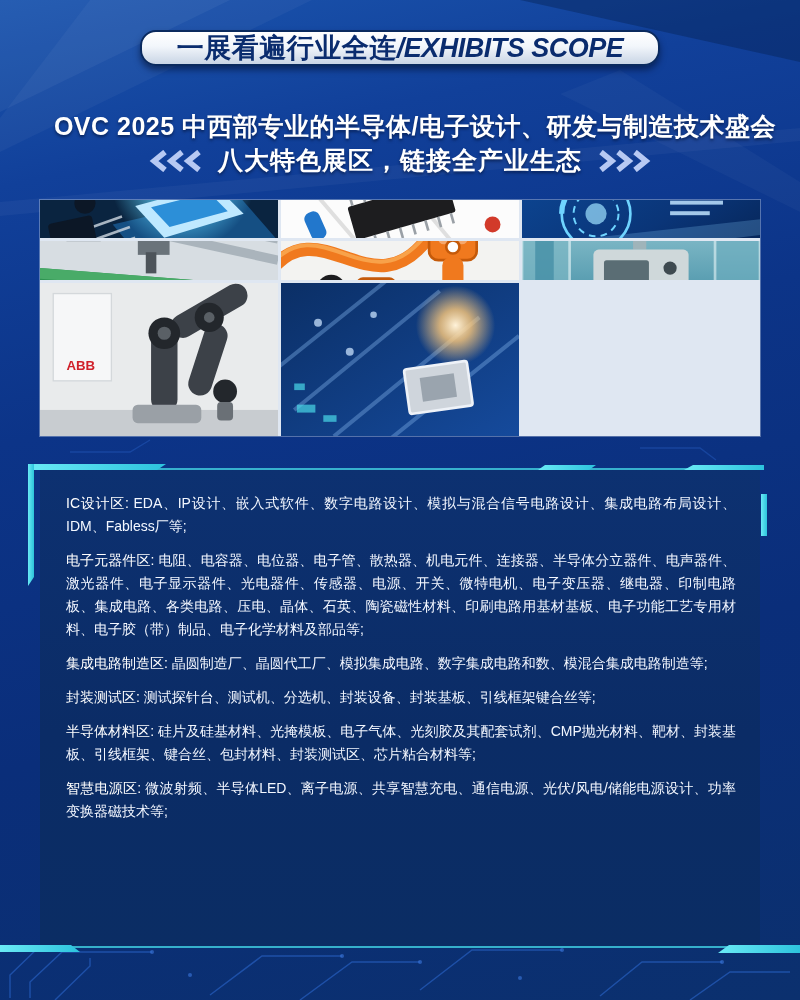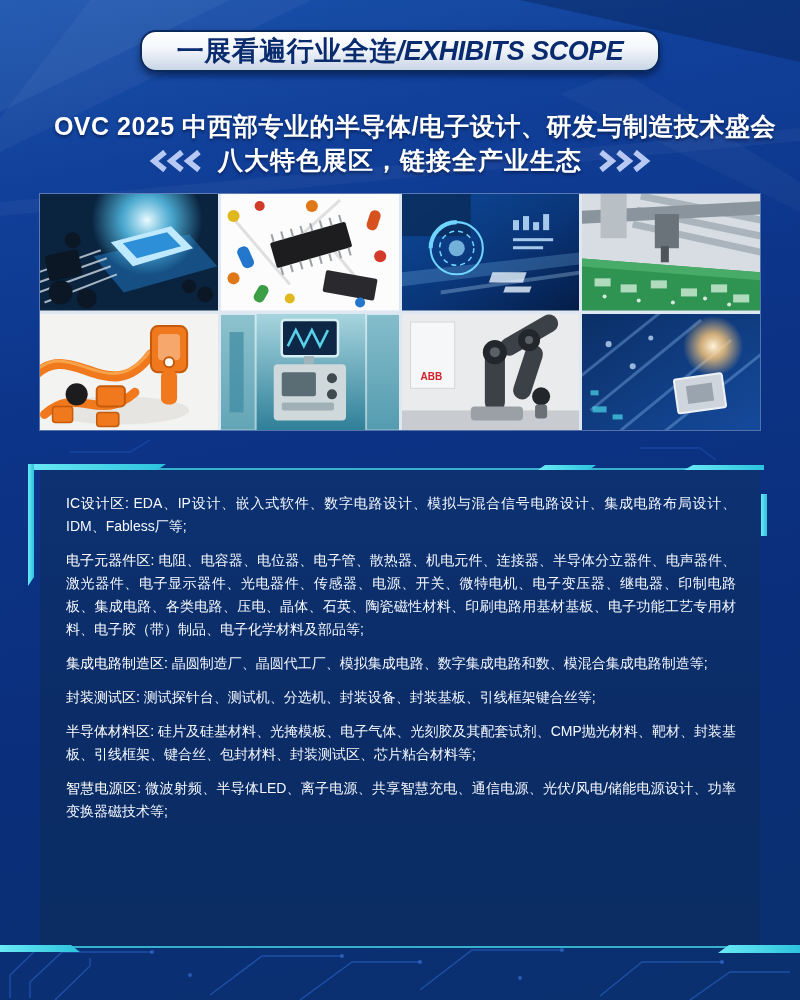--- a/index.html
+++ b/index.html
@@ -2,38 +2,38 @@
 <html><head>
 <meta charset="utf-8">
 <style>
   html,body{margin:0;padding:0;}
   body{font-family:"Liberation Sans","DejaVu Sans",sans-serif;}
   #page{position:relative;width:800px;height:1000px;overflow:hidden;
     background:linear-gradient(168deg,#1b55ae 0%,#11409a 16%,#0c3488 38%,#0a2e7a 66%,#0b306e 100%);}
   #bg-svg{position:absolute;inset:0;pointer-events:none;}
 
   
-  .banner{position:absolute;left:140px;top:30px;width:520px;height:42px;border-radius:16px;
+  .banner{position:absolute;left:140px;top:30px;width:520px;height:36px;border-radius:16px;
     background:linear-gradient(180deg,#ffffff 0%,#f2f6fb 45%,#c9d5e5 100%);
     border:2px solid #0a2a5e;box-shadow:0 4px 6px rgba(3,15,45,.55),inset 0 1px 0 #ffffff;
     display:flex;align-items:center;justify-content:center;box-sizing:border-box;}
   .banner-text{font-size:27px;font-weight:bold;color:#0a2c6e;letter-spacing:.5px;white-space:nowrap;}
   .banner-text i{font-style:italic;letter-spacing:-.5px;}
 
   
   .intro1{position:absolute;left:15px;top:110px;width:800px;text-align:center;
     font-family:Liberation Sans, sans-serif;font-weight:bold;
     font-size:25px;color:#ffffff;letter-spacing:.5px;text-shadow:0 2px 3px rgba(4,16,48,.6);}
   .intro2{position:absolute;left:0;top:144px;width:800px;display:flex;align-items:center;justify-content:center;gap:14px;}
   .intro2-text{font-size:25px;font-weight:bold;color:#ffffff;letter-spacing:1px;text-shadow:0 2px 3px rgba(4,16,48,.6);}
   .chev{display:block;}
 
   
-  .gallery{position:absolute;left:40px;top:194px;width:720px;height:236px;
-    display:grid;grid-template-columns:repeat(4,1fr);grid-template-rows:1fr 1fr;gap:3px;
+  .gallery{position:absolute;left:40px;top:200px;width:720px;height:236px;
+    display:grid;grid-template-columns:repeat(3,1fr);grid-template-rows:1fr 1fr;gap:3px;
     background:#dfe7f2;box-shadow:0 0 0 1px rgba(223,231,242,.35);}
   .photo{overflow:hidden;position:relative;}
   .photo svg{display:block;width:100%;height:100%;}
 
   
   .panel{position:absolute;left:40px;top:468px;width:720px;min-height:480px;box-sizing:border-box;
     background:linear-gradient(180deg,#0d3171 0%,#0b2c66 55%,#0b2d64 100%);
     padding:24px 24px 18px 26px;}
   .panel::before{content:"";position:absolute;left:0;top:0;right:0;height:2px;background:rgba(70,220,238,.75);}
   .panel::after{content:"";position:absolute;left:0;bottom:0;right:0;height:2px;background:rgba(70,220,238,.75);}

